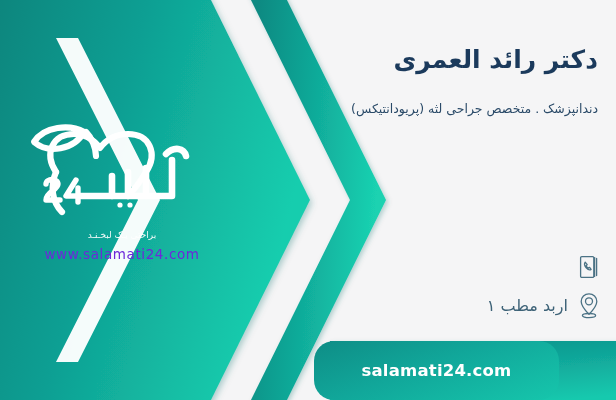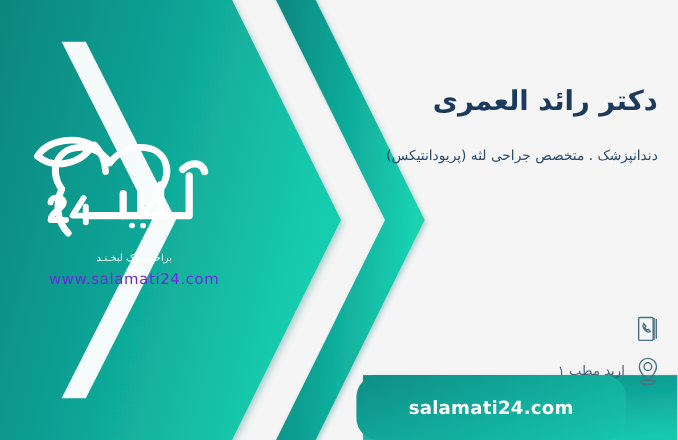--- a/index.html
+++ b/index.html
@@ -17,21 +17,21 @@
     overflow:hidden;
   }
 
   
   .art{position:absolute;left:0;top:0;width:616px;height:400px;}
 
   
   .content{
     position:absolute;
     left:308px;top:0;
-    width:308px;height:313px;margin-top:32px;
+    width:308px;height:313px;
   }
 
   .doc-name{
     position:absolute;
     right:18px;top:46px;
     width:286px;
     text-align:right;
     direction:rtl;
     font-size:25px;
     font-weight:bold;
@@ -77,31 +77,31 @@
   }
   .contact.phone{top:252px;}
   .contact.addr{top:290px;}
 
   .contact .ico{
     width:26px;height:30px;
     display:flex;align-items:center;justify-content:center;
     flex:0 0 auto;
   }
   .contact .txt{
-    font-size:12px;
+    font-size:16px;
     color:#3d6277;
     direction:rtl;
     text-align:right;
     white-space:nowrap;
   }
 
   
   .bottom-bar{
     position:absolute;
-    left:324px;top:341px;
+    left:314px;top:341px;
     width:245px;height:59px;
     background:linear-gradient(160deg,#0e8d86 0%,#11a79a 45%,#16c6ac 100%);
     display:flex;
     align-items:center;
     justify-content:center;
     overflow:hidden;
     border-radius:20px;
   }
   .bottom-bar .site{
     font-size:16.5px;

